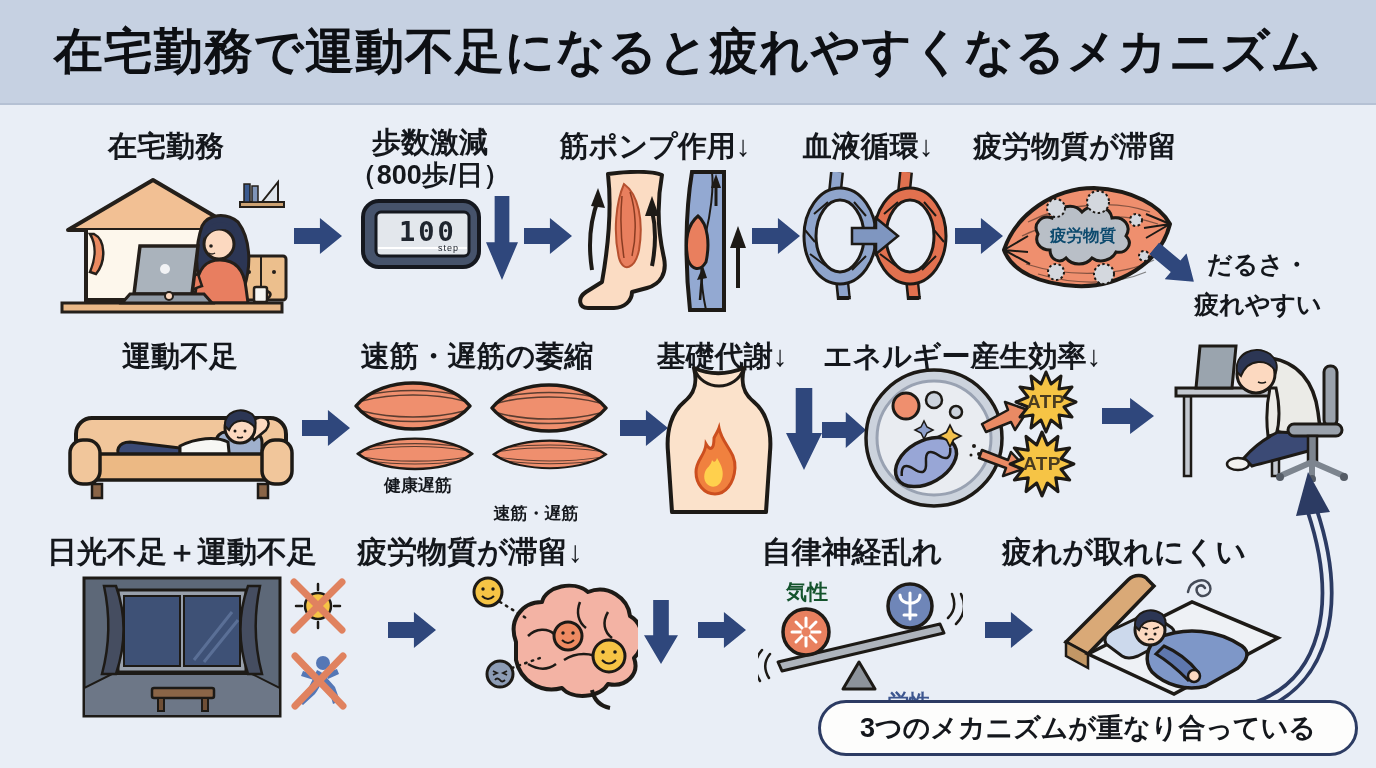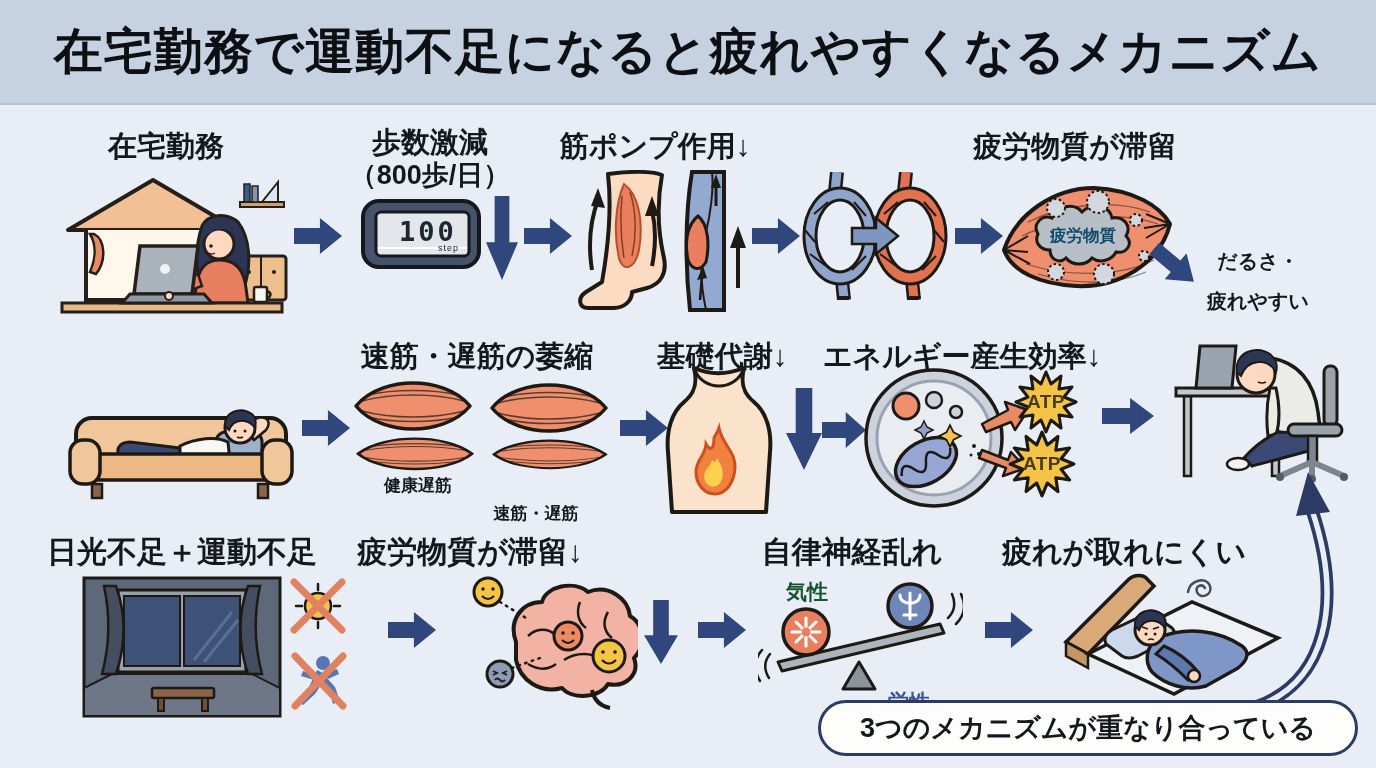--- a/index.html
+++ b/index.html
@@ -19,38 +19,39 @@
   .arrow-d{position:absolute;background:#2f477c;
     clip-path:polygon(27% 0,73% 0,73% 55%,100% 55%,50% 100%,0 55%,27% 55%);}
   .ill{position:absolute;}
   .overlay{position:absolute;transform:translate(-50%,-50%);font-weight:800;white-space:nowrap;}
   .cloud-label{font-size:16.5px;color:#0c4a6e;}
   .atp-label{font-size:19px;color:#4a3c20;letter-spacing:.5px;}
   .pedo-value{font-family:"DejaVu Sans Mono",monospace;font-size:27px;font-weight:bold;
     letter-spacing:3px;color:#20262f;}
   .pedo-unit{position:absolute;font-size:9px;font-weight:normal;color:#20262f;letter-spacing:1px;}
   .scale-label{position:absolute;font-size:21px;font-weight:800;white-space:nowrap;}
-  .outcome{font-size:20px;font-weight:900;}
+  .outcome{font-size:25px;font-weight:900;}
   .bubble{position:absolute;left:818px;top:700px;width:540px;height:56px;background:#fdfdfc;
     border:3.5px solid #2c3b63;border-radius:29px;display:flex;align-items:center;
     justify-content:center;font-size:27px;font-weight:800;color:#14171c;box-sizing:border-box;}
 </style>
 </head>
 <body>
 
 <div class="canvas">
 
   <div class="header">
     <div class="title">在宅勤務で運動不足になると疲れやすくなるメカニズム</div>
   </div>
 
   <div class="label l-row1" style="left:166px;top:127px;">在宅勤務</div>
   <div class="label l-row1" style="left:430px;top:123px;">歩数激減</div>
   <div class="label" style="left:430px;top:157px;font-size:27px;">（800歩/日）</div>
   <div class="label l-row1" style="left:655px;top:127px;">筋ポンプ作用↓</div>
+  <div class="label l-row1" style="left:868px;top:127px;">血液循環↓</div>
   <div class="label l-row1" style="left:1075px;top:127px;">疲労物質が滞留</div>
   <div class="label outcome" style="left:1258px;top:248px;">だるさ・</div>
   <div class="label outcome" style="left:1258px;top:288px;">疲れやすい</div>
 
   <svg class="ill" style="left:56px;top:166px;" width="232" height="150" viewBox="0 0 232 150">
     <g>
       <polygon points="12,64 97,14 182,64" fill="#f2c094" stroke="#241f1a" stroke-width="4" stroke-linejoin="round"></polygon>
       <path d="M30,64 L30,134 L164,134 L164,64" fill="#fdf7ec" stroke="#241f1a" stroke-width="4"></path>
       <path d="M38,68 C50,74 50,96 40,108 L34,106 C40,92 40,78 34,68 Z" fill="#ea8a60" stroke="#241f1a" stroke-width="2.5"></path>
       <path d="M156,68 C144,74 144,96 154,108 L160,106 C154,92 154,78 160,68 Z" fill="#ea8a60" stroke="#241f1a" stroke-width="2.5"></path>
@@ -166,20 +167,21 @@
         <circle cx="138" cy="48" r="6"></circle>
       <circle cx="58" cy="100" r="8"></circle>
         <circle cx="106" cy="102" r="10"></circle>
         <circle cx="146" cy="84" r="5"></circle>
     </g>
   </svg>
   <div class="overlay cloud-label" style="left:1083px;top:236px;">疲労物質</div>
 
   <div class="arrow-r" style="left:1148px;top:248px;width:52px;height:34px;transform:rotate(40deg);"></div>
 
+  <div class="label l-row2" style="left:180px;top:337px;">運動不足</div>
   <div class="label l-row2" style="left:477px;top:337px;">速筋・遅筋の萎縮</div>
   <div class="label l-row2" style="left:722px;top:337px;">基礎代謝↓</div>
   <div class="label l-row2" style="left:962px;top:337px;">エネルギー産生効率↓</div>
   <div class="label l-small" style="left:418px;top:474px;">健康遅筋</div>
   <div class="label l-small" style="left:536px;top:474px;margin-top:28px;">速筋・遅筋</div>
 
   <svg class="ill" style="left:68px;top:388px;" width="228" height="118" viewBox="0 0 228 118">
     <rect x="8" y="30" width="210" height="42" rx="16" fill="#f1c69b" stroke="#1d1a16" stroke-width="4"></rect>
     <rect x="148" y="44" width="46" height="30" rx="10" fill="#9fb0cd" stroke="#1d1a16" stroke-width="3"></rect>
     <g>

